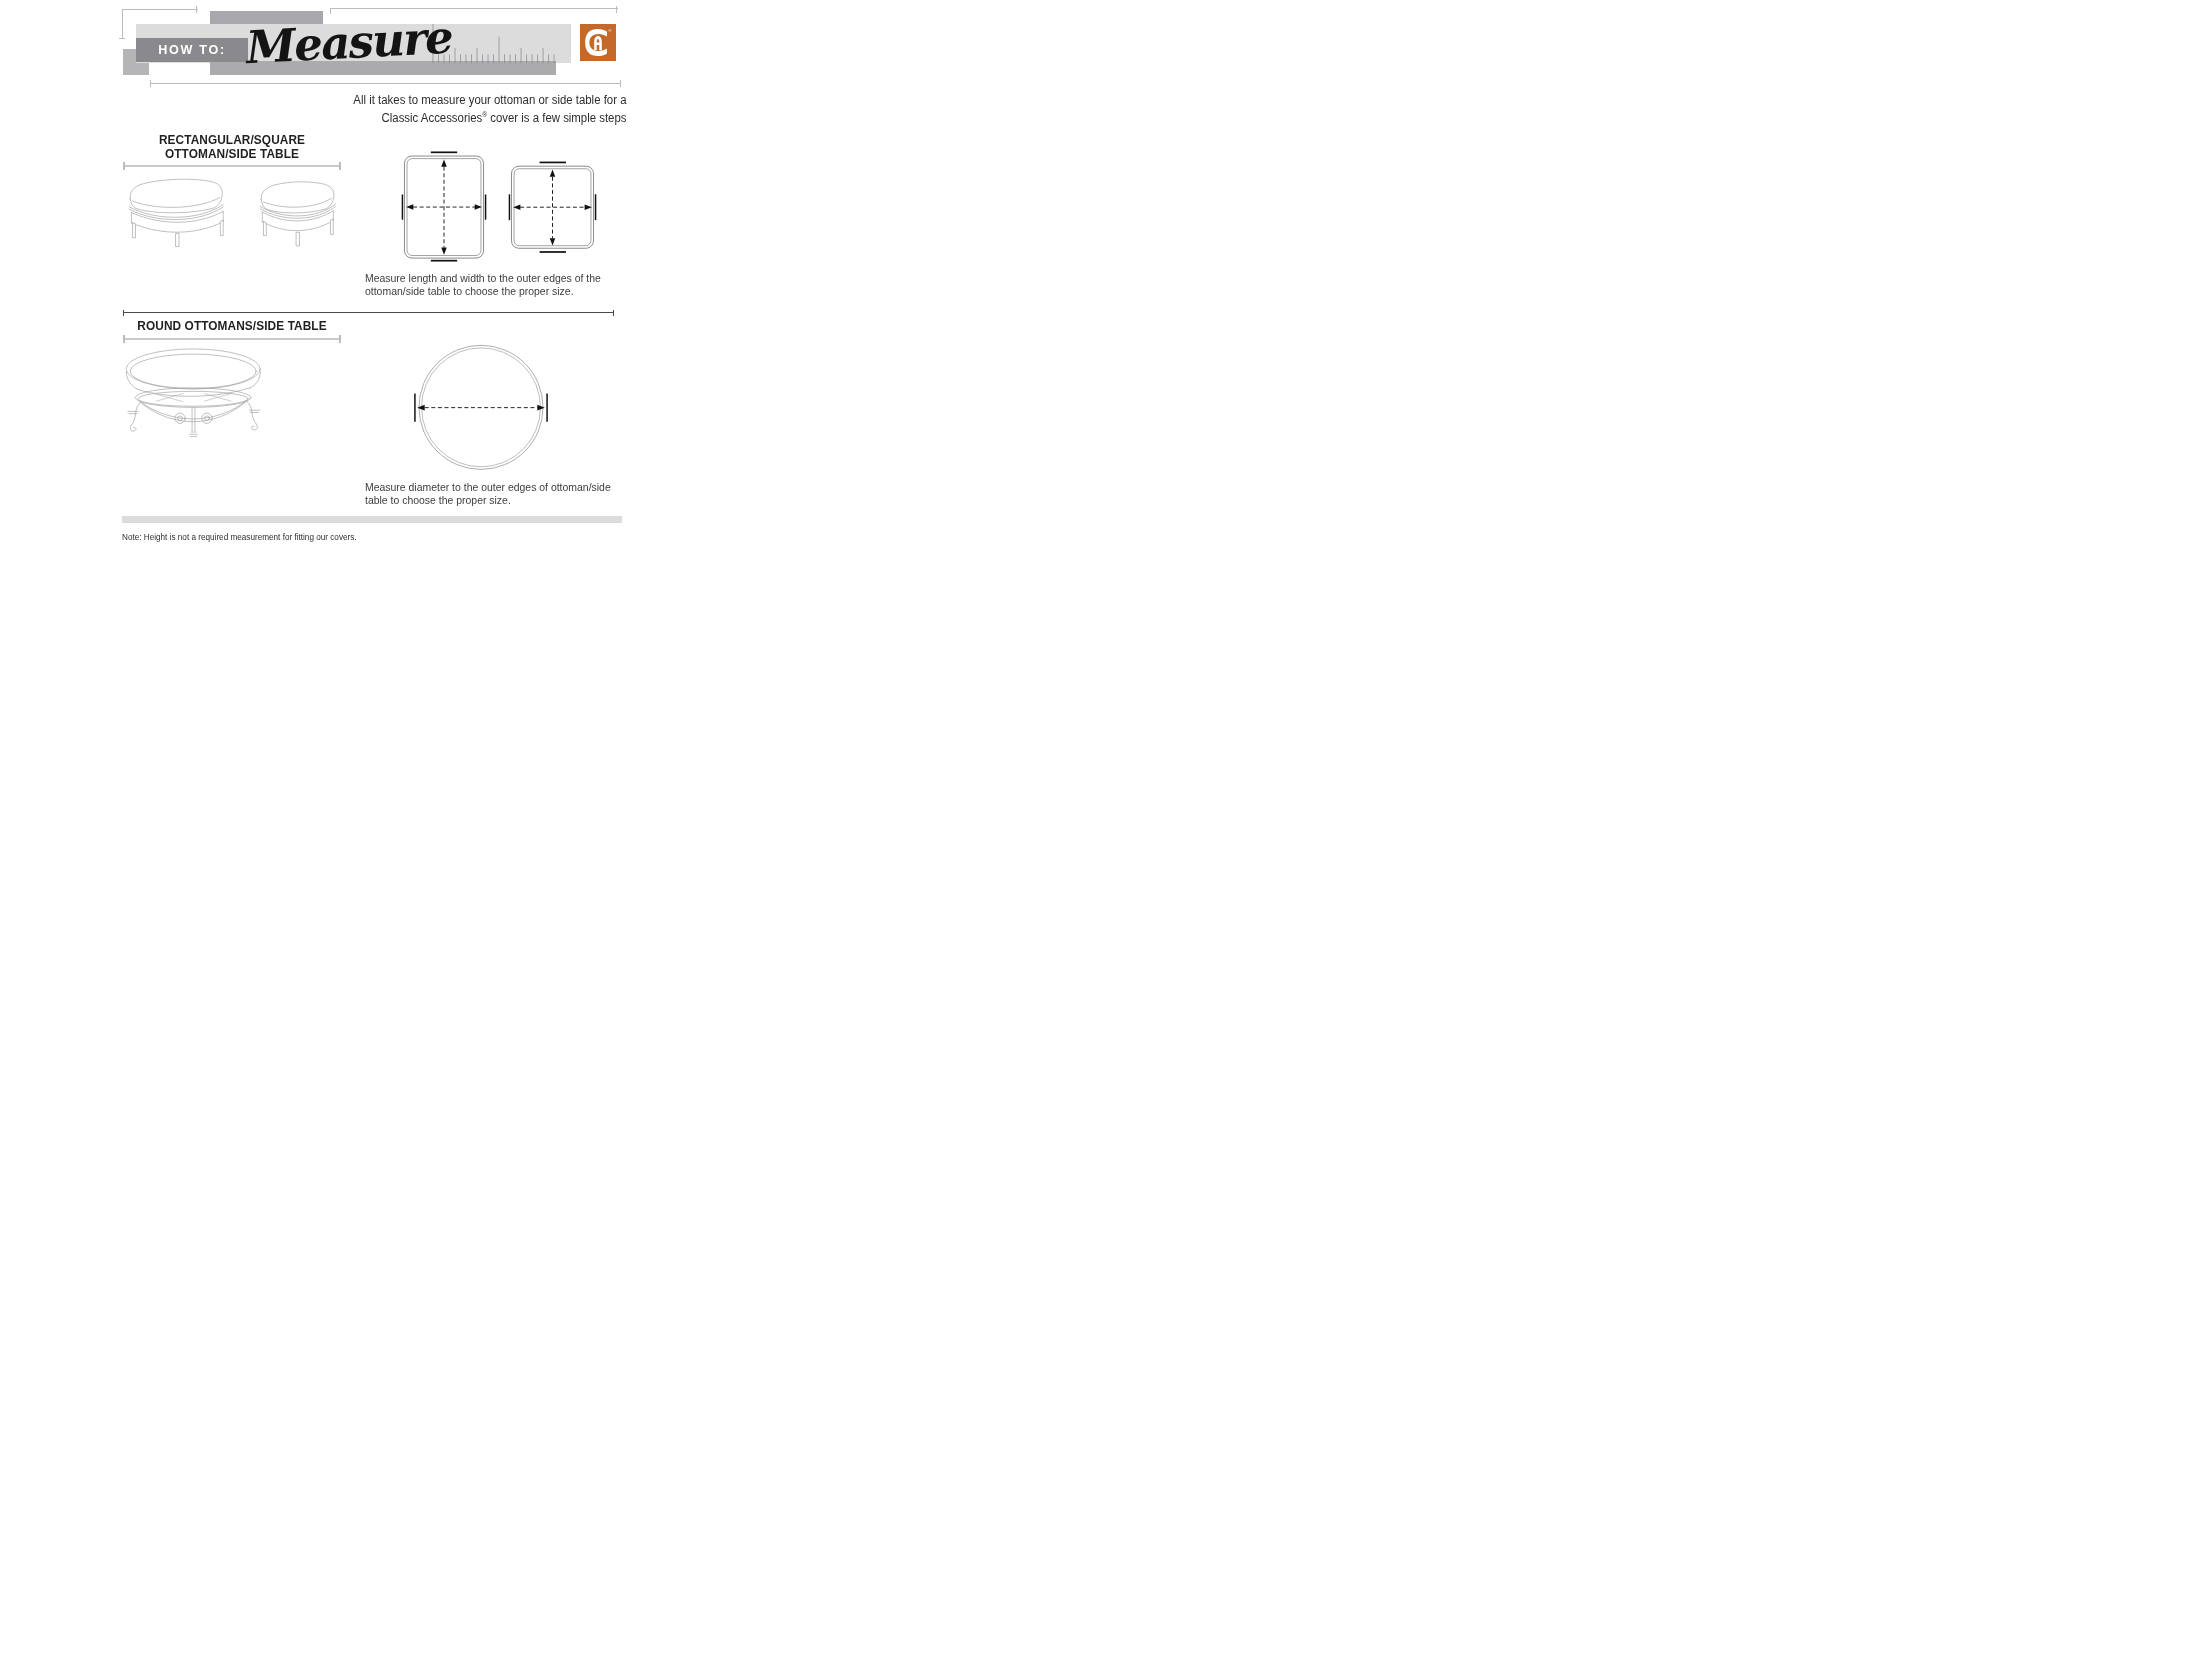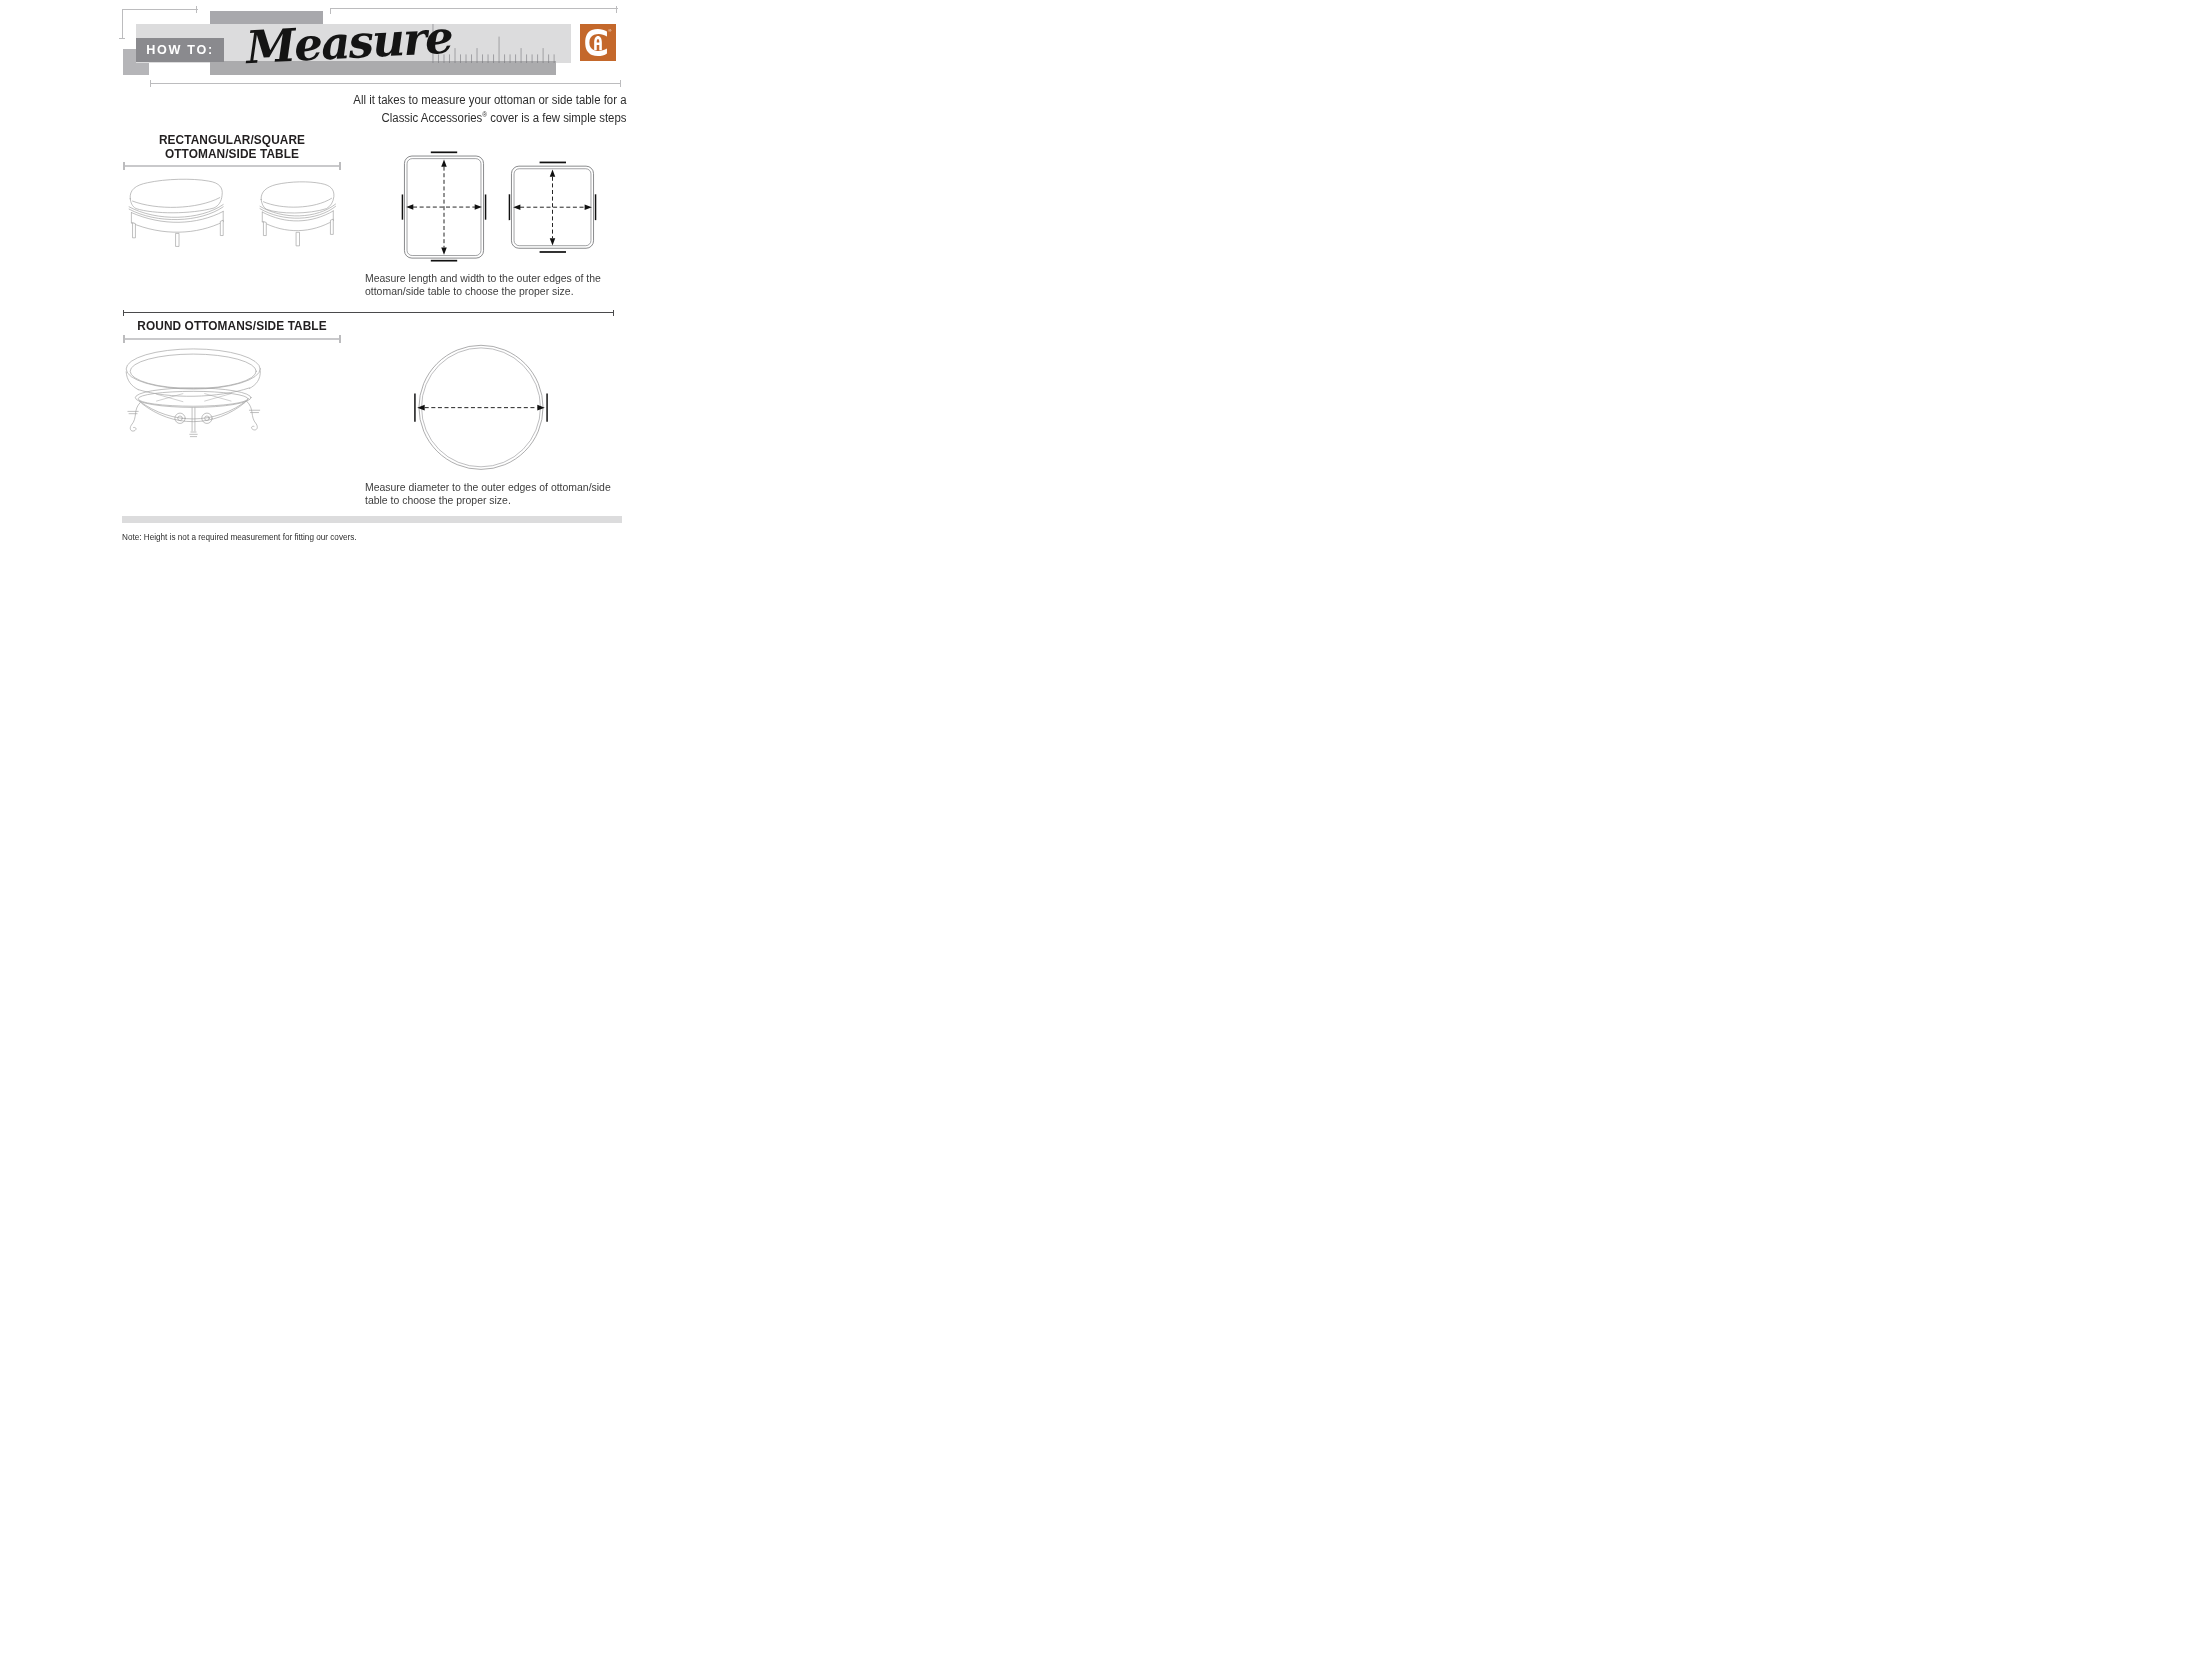--- a/index.html
+++ b/index.html
@@ -69,21 +69,21 @@
       <line x1="145.5" x2="145.5" y1="68" y2="53" stroke="#737378" stroke-width="1"></line>
       <line x1="155.1" x2="155.1" y1="68" y2="42" stroke="#737378" stroke-width="1"></line>
       <line x1="164.7" x2="164.7" y1="68" y2="53" stroke="#737378" stroke-width="1"></line>
       <line x1="174.29999999999998" x2="174.29999999999998" y1="68" y2="53" stroke="#737378" stroke-width="1"></line>
       <line x1="183.9" x2="183.9" y1="68" y2="53" stroke="#737378" stroke-width="1"></line>
       <line x1="193.5" x2="193.5" y1="68" y2="42" stroke="#737378" stroke-width="1"></line>
       <line x1="203.1" x2="203.1" y1="68" y2="53" stroke="#737378" stroke-width="1"></line>
       <line x1="212.7" x2="212.7" y1="68" y2="53" stroke="#737378" stroke-width="1"></line>
     </svg>
 
-  <div class="abs howto-box" style="left:136px;top:38px;width:88px;height:24px;">
+  <div class="abs howto-box" style="left:136px;top:38px;width:112px;height:24px;">
     <span class="howto-label">HOW TO:</span>
   </div>
 
   <div class="abs script-title" style="left:246px;top:19.5px;">Measure</div>
 
   <div class="abs logo-box" style="left:580px;top:23.5px;width:36px;height:37px;">
     <svg width="32" height="33" viewBox="0 0 100 100">
       <path fill="#ffffff" d="M78,16 C66,7 46,5 31,11 C17,17 10,30 10,50 C10,70 17,83 31,89 C46,95 66,93 78,84 L78,69 C66,77 50,79 38,74 C28,70 23,62 23,50 C23,38 28,30 38,26 C50,21 66,23 78,31 Z"></path>
       <path fill="#ffffff" fill-rule="evenodd" d="M38,74 L38,50 C38,37 43,30 50,30 C57,30 62,37 62,50 L62,74 L54,74 L54,58 L46,58 L46,74 Z M46,50 L54,50 L54,47 C54,42 52,39 50,39 C48,39 46,42 46,47 Z"></path>
       <text x="82" y="18" fill="#ffffff" font-size="13" font-family="Liberation Sans, sans-serif">®</text>

